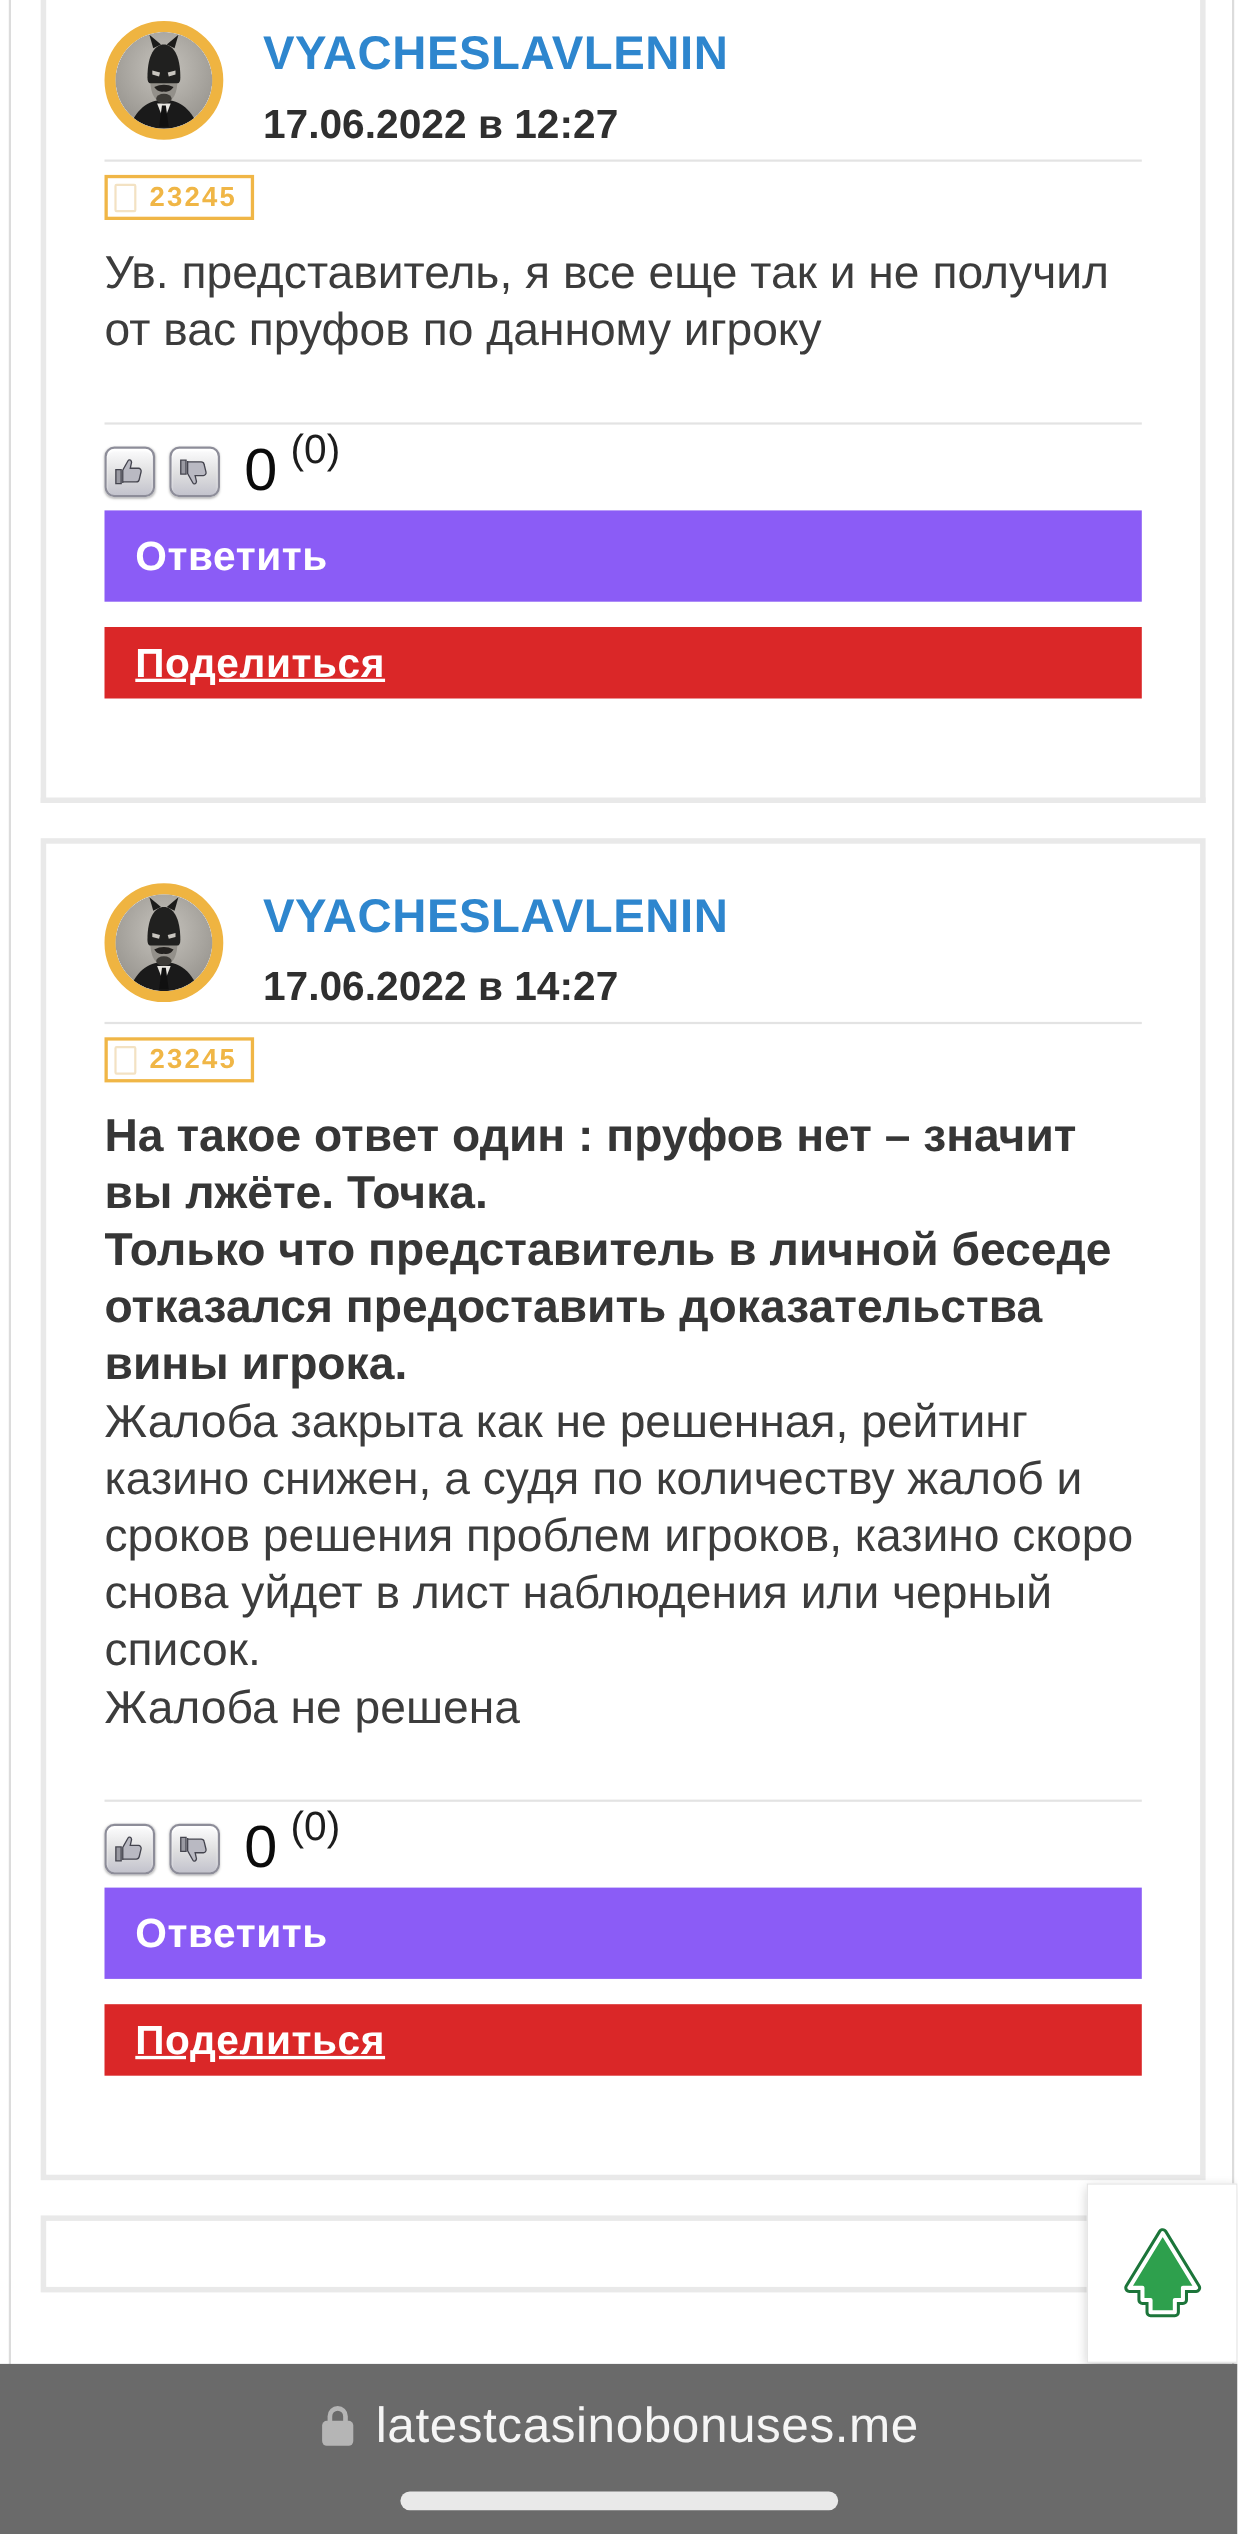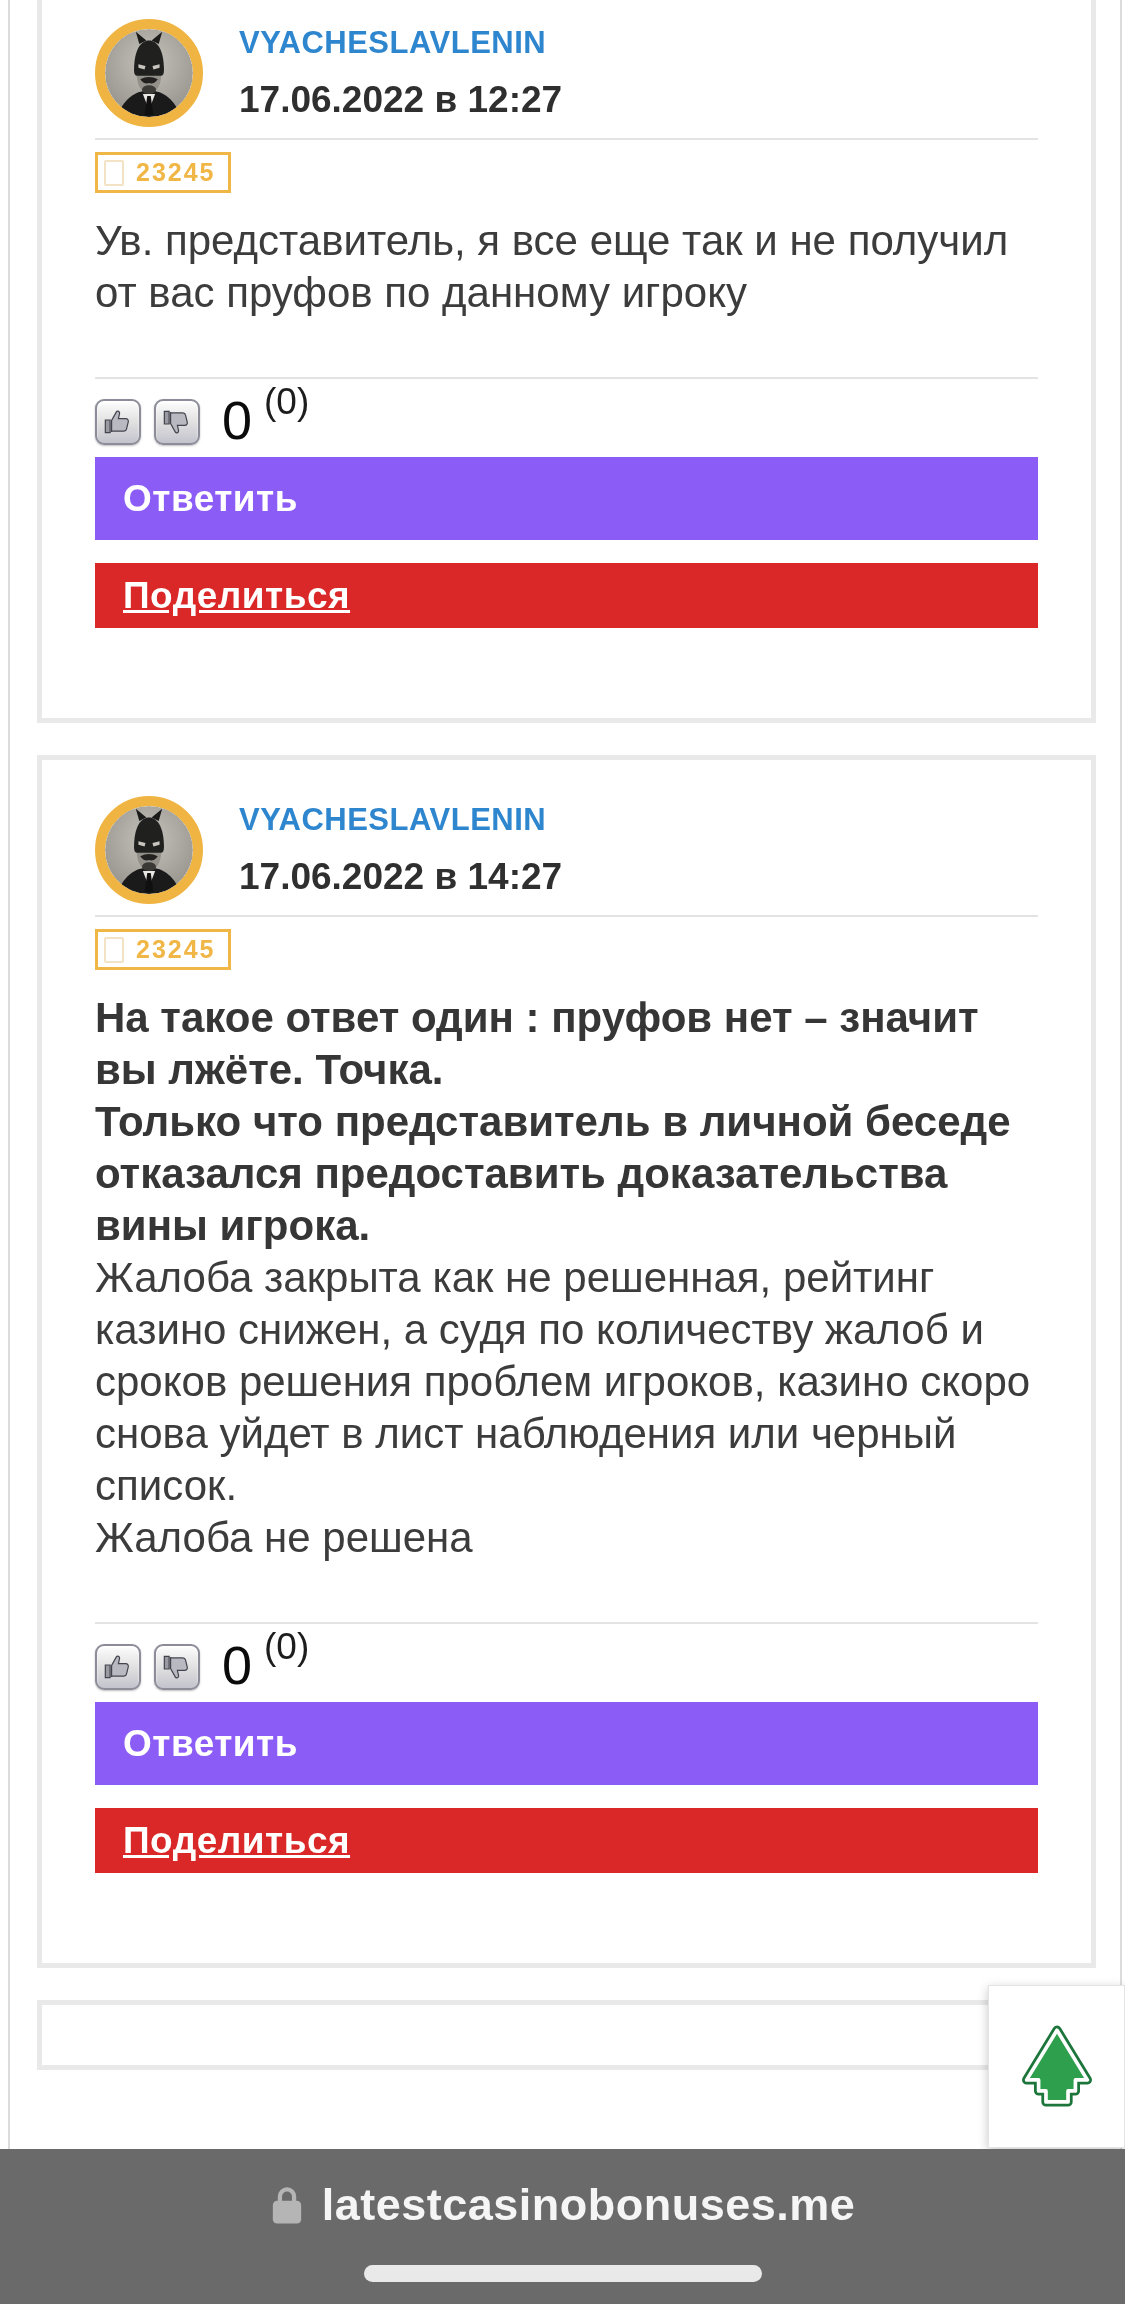--- a/index.html
+++ b/index.html
@@ -28,21 +28,21 @@
   .c-head { display:flex; align-items:flex-start; }
   .avatar-ring {
     width:108px; height:108px; border-radius:50%;
     border:10px solid #efb441; box-shadow:inset 0 0 0 5px #ffffff;
     overflow:hidden; flex:0 0 auto; background:#b2afaa; cursor:pointer;
   }
   .avatar-ring svg { width:100%; height:100%; display:block; border-radius:50%; }
 
   .c-meta { margin-left:36px; padding-top:6px; }
   .author {
-    display:block; color:#2e86ce; font-size:31px; font-weight:700;
+    display:block; color:#2e86ce; font-size:43px; font-weight:700;
     letter-spacing:.5px; text-decoration:none; cursor:pointer;
   }
   .date { margin-top:18px; font-size:37px; color:#2f2f2f;font-weight:bold; }
 
   .divider { height:2px; background:#e3e3e3; margin-top:11px; }
   .divider--pre-vote { margin-top:58px; }
 
   .badge {
     display:inline-flex; align-items:center; margin-top:12px;
     border:3px solid #f0b646; padding:3px 12px 3px 6px; gap:12px;
@@ -91,21 +91,21 @@
   .scroll-top svg { width:92px; height:100px; }
 
   
   .url-bar {
     position:absolute; left:0; bottom:0; width:1125px; height:155px;
     background:#6a6a6a; z-index:50;
     display:flex; flex-direction:column; align-items:center;
   }
   .url-row { display:flex; align-items:center; margin-top:30px; gap:18px; }
   .lock svg { width:34px; height:44px; display:block; }
-  .url-text { font-size:45px; color:#f5f5f5; font-weight:700; letter-spacing:.5px; }
+  .url-text { font-size:45px; color:#f5f5f5; font-weight:400; letter-spacing:.5px; }
   .home-indicator {
     position:absolute; bottom:22px; left:50%; transform:translateX(-50%);
     width:398px; height:17px; border-radius:9px; background:#e9e9e9; cursor:pointer;
   }
 </style>
 </head>
 <body>
 
 <div class="list-wrap">
 

